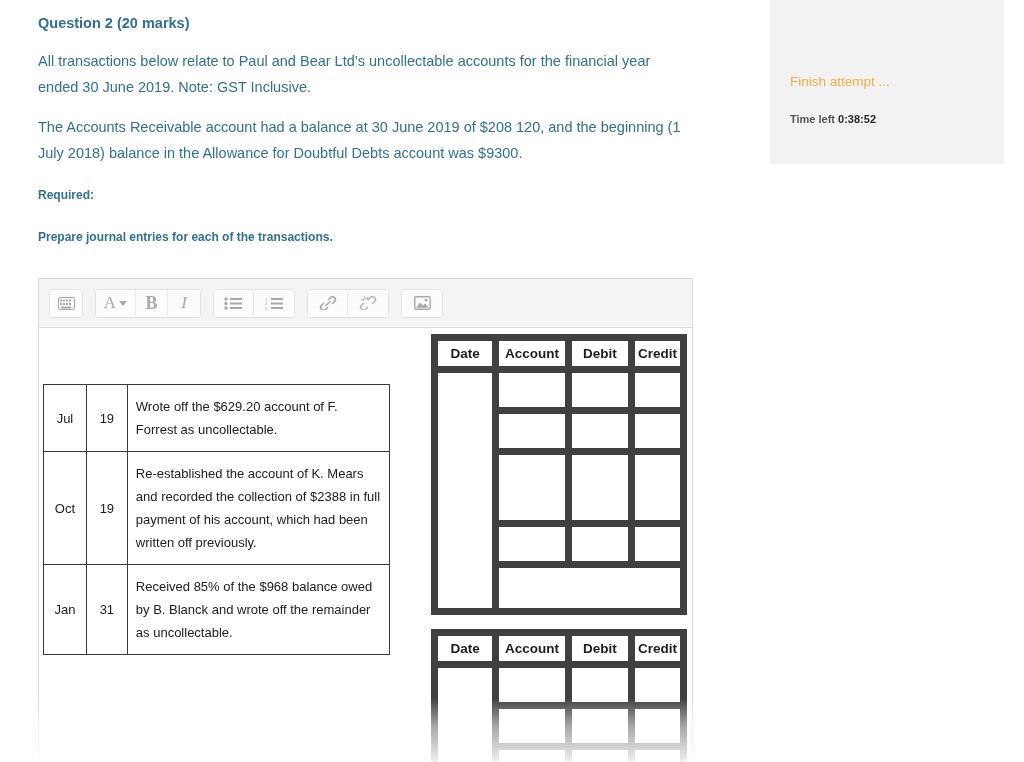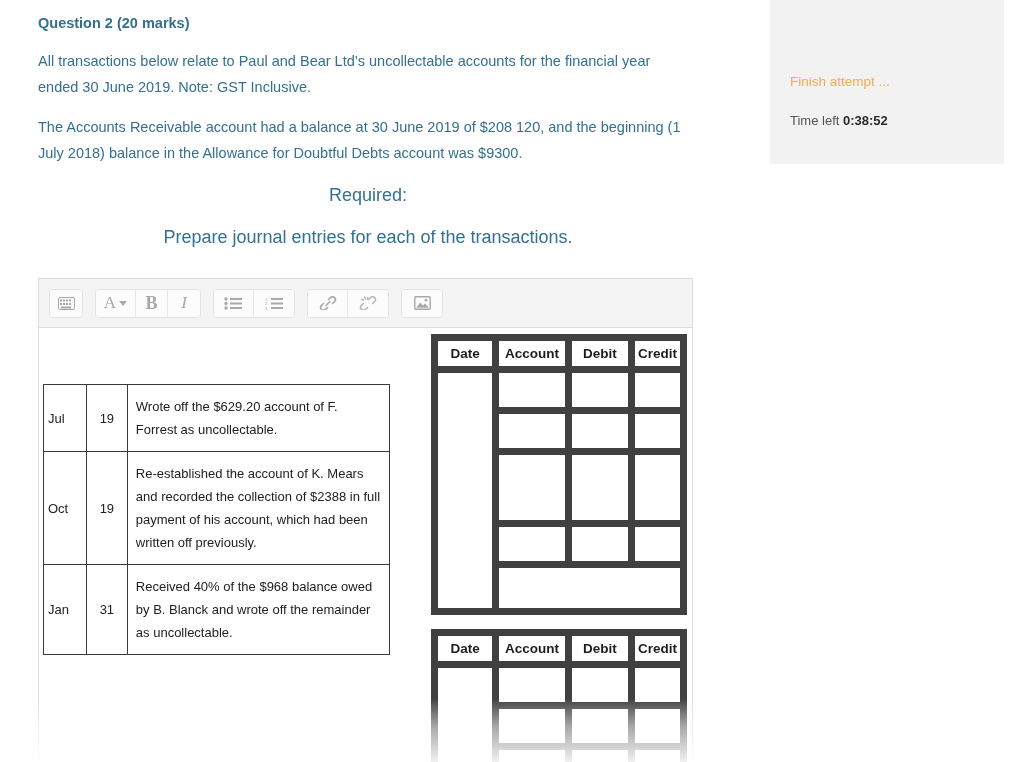--- a/index.html
+++ b/index.html
@@ -23,21 +23,21 @@
     line-height: 1.35;
     margin: 14px 0 0 0;
   }
   .q-para {
     color: #34708f;
     font-size: 14.5px;
     line-height: 26px;
     margin: 14px 0 0 0;
     max-width: 652px;
   }
-  .q-strong { color: #34708f; font-weight: normal; font-size: 18px; line-height: 26px; margin: 16px 0 0 0; text-align: center; }
+  .q-strong { color: #34708f; font-weight: bold; font-size: 12px; line-height: 26px; margin: 16px 0 0 0; }
 
   
   .editor {
     position: absolute; left: 38px; top: 278px;
     width: 655px; height: 500px;
     border: 1px solid #dcdcdc;
     border-bottom: none;
     background: #fff;
   }
   .toolbar {
@@ -96,21 +96,21 @@
     width: 347px;
     font-size: 13px;
     color: #212121;
   }
   .txn-table td {
     border: 1px solid #3a3a3a;
     padding: 10px 8px;
     line-height: 23px;
     vertical-align: middle;
   }
-  .txn-table td.mon { width: 43px; text-align: left; padding: 10px 4px; }
+  .txn-table td.mon { width: 43px; text-align: center; padding: 10px 4px; }
   .txn-table td.day { width: 41px; text-align: center; padding: 10px 4px; }
   .txn-table td.desc { width: 263px; text-align: left; }
 
   
   .journal {
     position: absolute;
     border-collapse: collapse;
     font-size: 13px;
     color: #212121;
     table-layout: fixed;
@@ -143,22 +143,23 @@
   }
 
   .finish-link {
     position: absolute; left: 790px; top: 74px;
     font-size: 13.5px;
     color: #f0ad4e;
     cursor: pointer;
   }
   .time-left {
     position: absolute; left: 790px; top: 113px;
-    font-size: 13px;
+    font-size: 11px;
     color: #555555;
+    font-weight: bold;
   }
   .time-left b { color: #2b2b2b; }
 
   
   .bottom-fade {
     position: absolute; left: 0; bottom: 0; width: 1024px; height: 64px;
     background: linear-gradient(to bottom, rgba(255,255,255,0) 0%, rgba(255,255,255,0.55) 45%, rgba(255,255,255,0.92) 100%);
     pointer-events: none;
   }
 </style>
@@ -283,21 +284,21 @@
             <td class="desc">Wrote off the $629.20 account of F. Forrest as uncollectable.</td>
           </tr>
           <tr>
             <td class="mon">Oct</td>
             <td class="day">19</td>
             <td class="desc">Re-established the account of K. Mears and recorded the collection of $2388 in full payment of his account, which had been written off previously.</td>
           </tr>
           <tr>
             <td class="mon">Jan</td>
             <td class="day">31</td>
-            <td class="desc">Received 40% of the $968 balance owed by B. Blanck and wrote off the remainder as uncollectable.</td>
+            <td class="desc">Received 85% of the $968 balance owed by B. Blanck and wrote off the remainder as uncollectable.</td>
           </tr>
         </tbody>
       </table>
 
       <table class="journal" style="left:392px; top:6px;">
         <thead>
           <tr>
             <th class="c-date">Date</th>
             <th class="c-acct">Account</th>
             <th class="c-debit">Debit</th>

